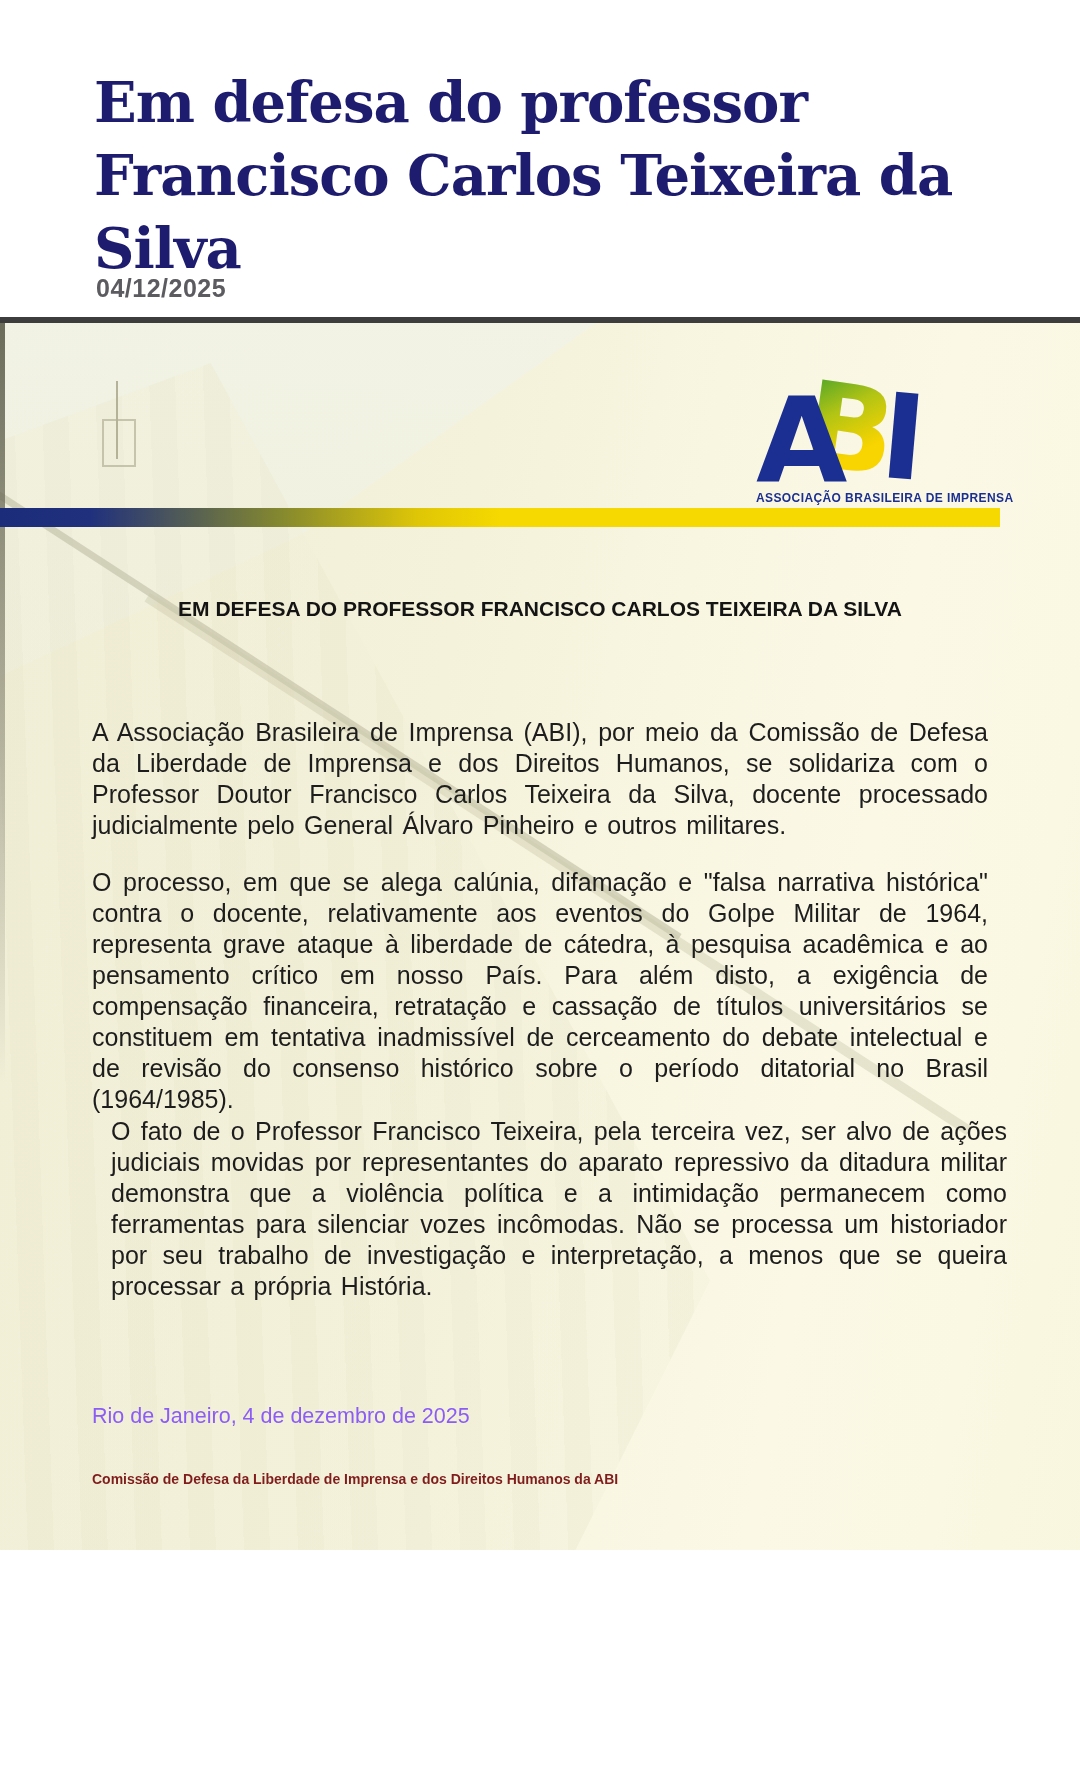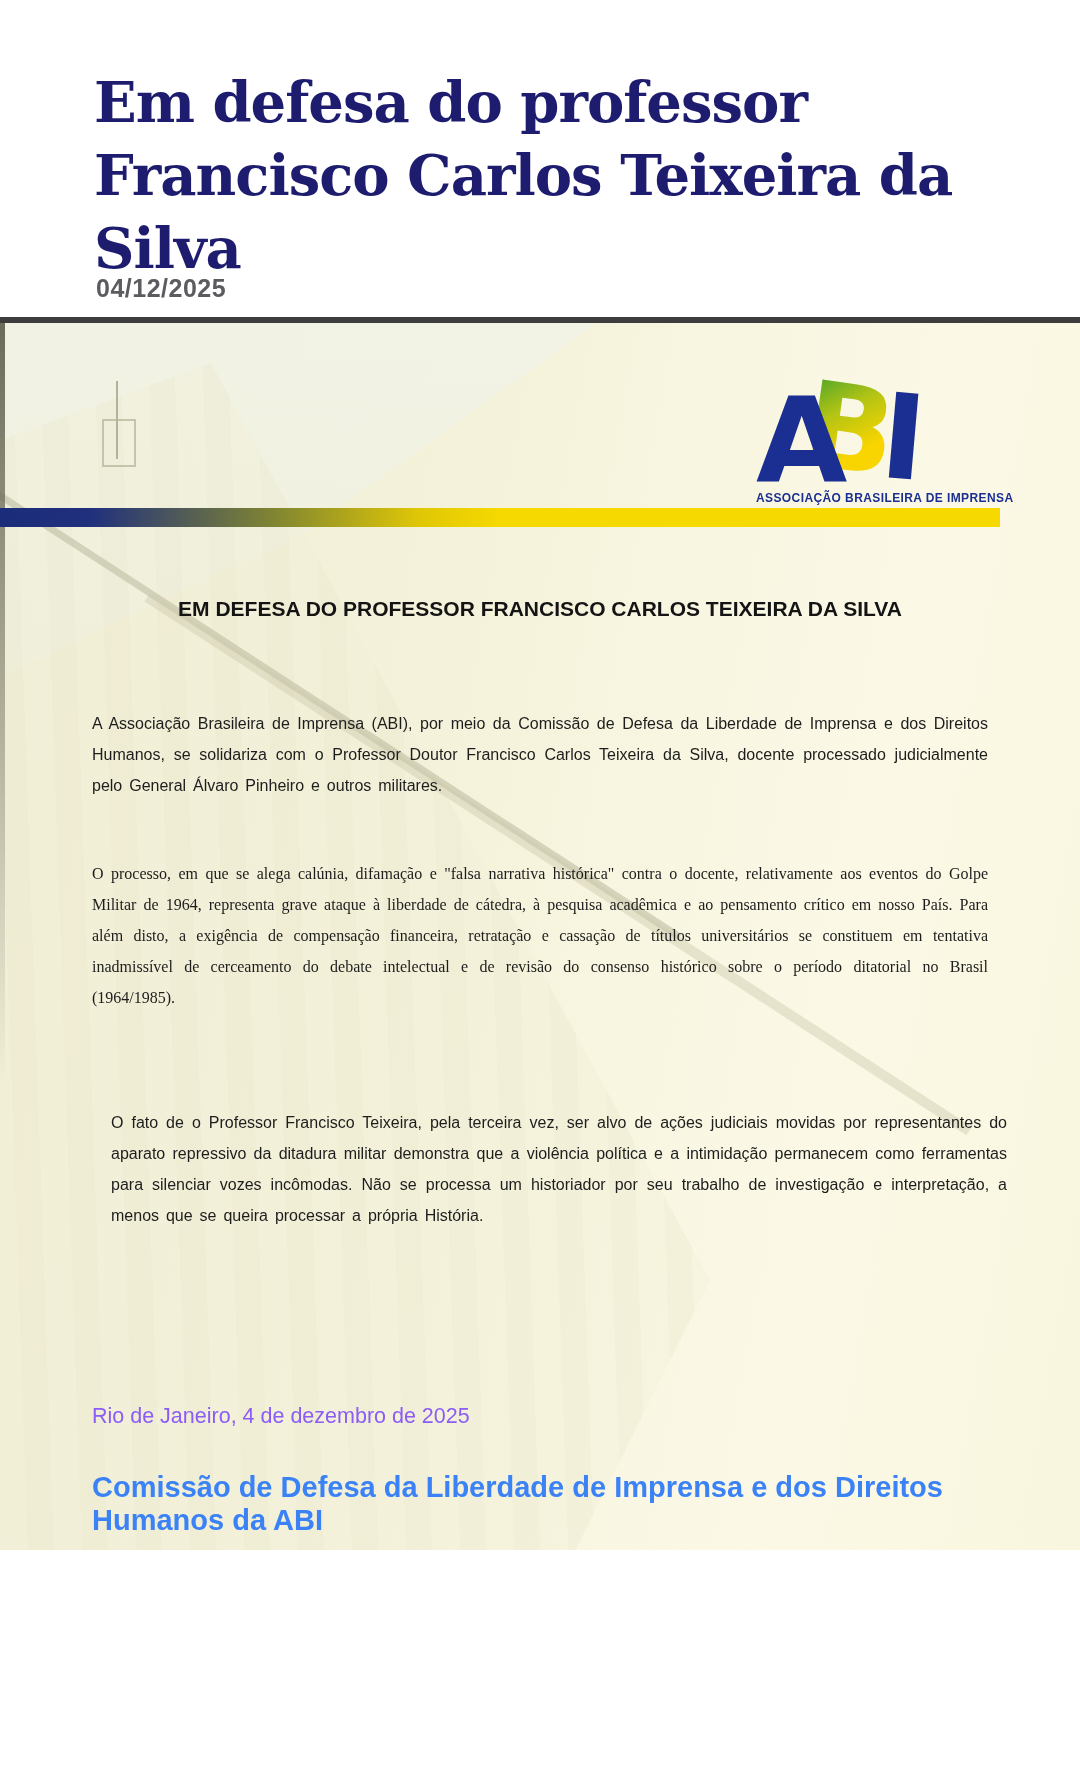--- a/index.html
+++ b/index.html
@@ -40,29 +40,29 @@
   .logo svg{display:block;}
   .logo-caption{margin-top:1px;font-size:12px;font-weight:700;color:#1b2f92;
     letter-spacing:.4px;white-space:nowrap;}
 
   
   .stripe{position:absolute;left:0;top:508px;width:1000px;height:19px;
     background:linear-gradient(90deg,#1b2c7a 0%,#20307d 9%,#84882f 28%,#e0c706 42%,#f6d900 50%,#f6d900 100%);}
   .doc-heading{position:absolute;left:92px;top:596px;width:896px;text-align:center;
     font-size:21px;font-weight:700;color:#141414;line-height:26px;}
   .para{position:absolute;left:92px;width:896px;text-align:justify;
-    font-size:16px;line-height:31px;color:#1d1d1d;word-spacing:2.5px;}
+    font-size:25px;line-height:31px;color:#1d1d1d;word-spacing:2.5px;}
   .p1{top:692px;}
-  .p2{top:842px;font-family:Liberation Serif, serif;}
+  .p2{top:842px;}
   .p3{top:1091px;margin-left:19px;}
   .p4{top:1307px;}
   .place-date{position:absolute;left:92px;top:1404px;width:896px;
     font-size:21.5px;color:#8b5cf6;}
   .signature{position:absolute;left:92px;top:1471px;width:896px;
-    font-size:29px;font-weight:700;color:#3b82f6;}
+    font-size:14px;font-weight:700;color:#7f1d1d;}
 </style>
 </head>
 <body>
 
 <div class="page">
 
   <h1 class="page-title">Em defesa do professor Francisco Carlos Teixeira da Silva</h1>
   <div class="page-date">04/12/2025</div>
   <div class="divider"></div>
 

